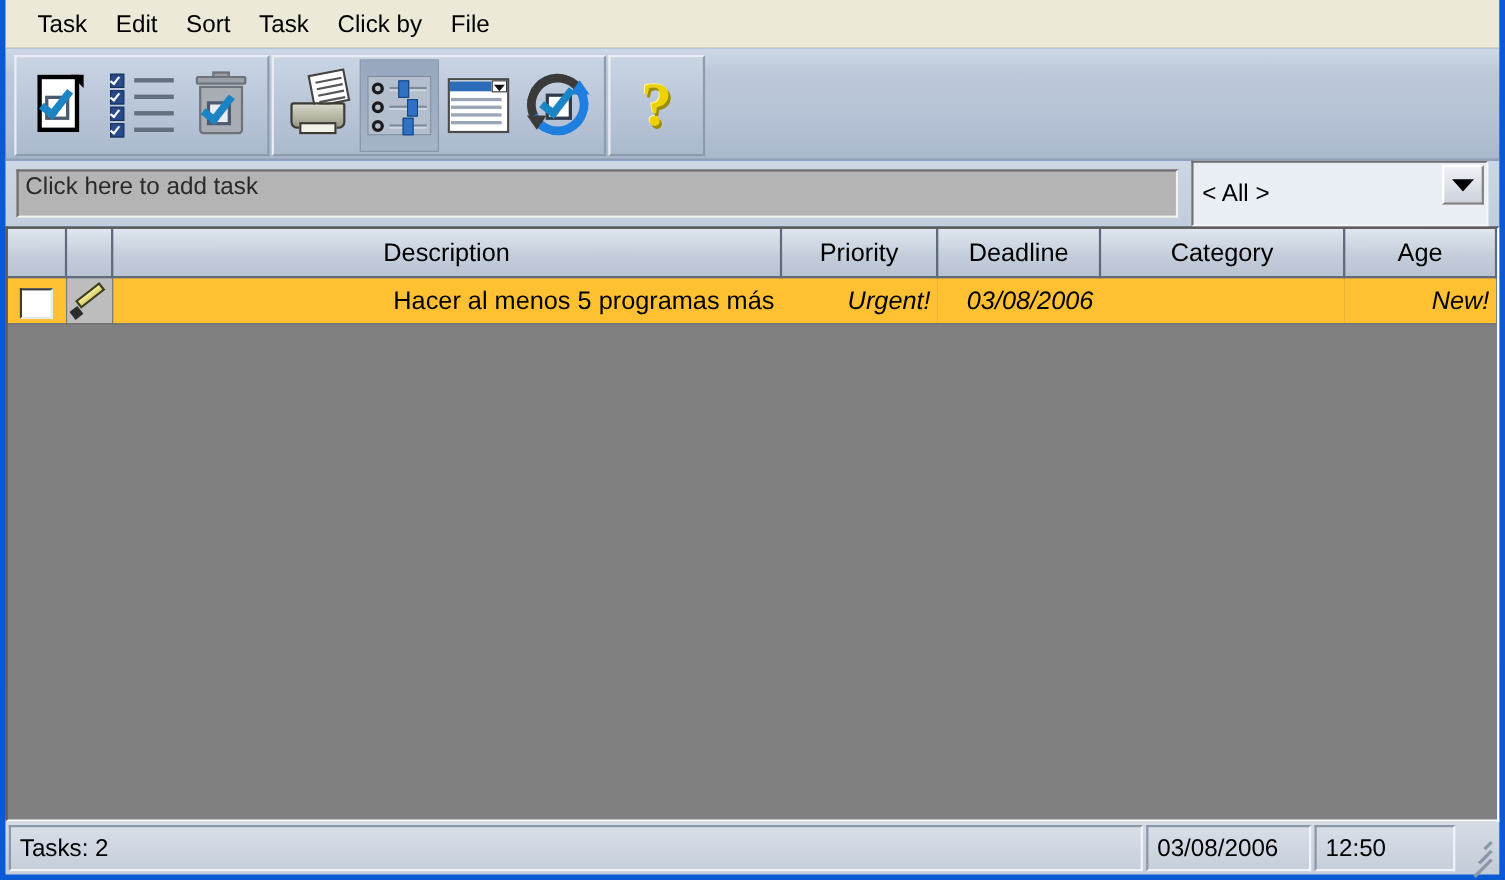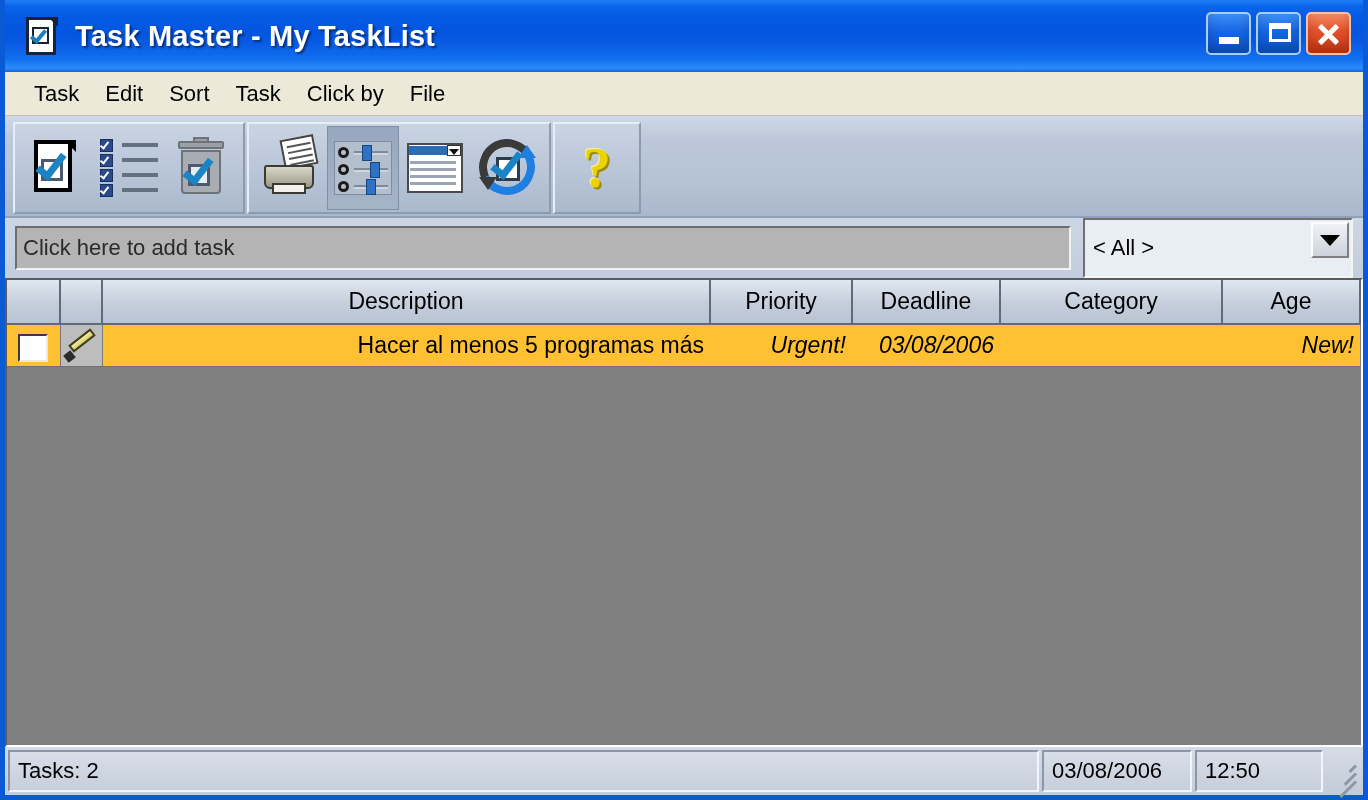--- a/index.html
+++ b/index.html
@@ -212,21 +212,21 @@
   
   #addrow {
     height: 60px; flex: 0 0 60px;
     background: linear-gradient(180deg,#cdd6e4 0%,#c2cddd 100%);
     display: flex; align-items: center; padding: 0 10px; gap: 12px;
   }
   #addtask {
     flex: 1 1 auto; height: 44px;
     background: #b4b4b4;
     border: 2px solid; border-color: #6e6e6e #f2f2f2 #f2f2f2 #6e6e6e;
-    display: flex; align-items: center; padding-left: 6px;
+    display: flex; padding-left: 6px;
   }
   #addtask .ph { font-size: 22px; color: #2a2a2a; }
   #combo {
     flex: 0 0 270px; height: 60px; display: flex; align-items: center;
     background: #e9eef5;
     border: 2px solid; border-color: #707070 #f5f5f5 #f5f5f5 #707070;
     padding-left: 8px; position: relative;
   }
   #combo .val { font-size: 22px; color: #000; }
   #combo .btn {
@@ -312,41 +312,20 @@
   #grip i {
     position: absolute; right: 4px; background: #8b96a6; height: 3px;
     transform: rotate(-45deg); transform-origin: right center;
   }
 </style>
 </head>
 <body>
 
 <div id="window">
 
-  <div id="titlebar">
-    <div id="app-icon">
-      <div class="page"></div>
-        <div class="corner"></div>
-      <div class="chk"></div>
-        <div class="tick"></div>
-    </div>
-    <div id="title-text">Task Master - My TaskList</div>
-    <div id="winbtns">
-      <div class="wbtn blue">
-          <span class="min"></span>
-        </div>
-      <div class="wbtn blue">
-          <span class="max"></span>
-        </div>
-      <div class="wbtn red">
-          <span class="x1"></span>
-          <span class="x2"></span>
-        </div>
-    </div>
-  </div>
 
   <div id="menubar">
     <div class="menu-item">Task</div>
     <div class="menu-item">Edit</div>
     <div class="menu-item">Sort</div>
     <div class="menu-item">Task</div>
     <div class="menu-item">Click by</div>
     <div class="menu-item">File</div>
   </div>
 

